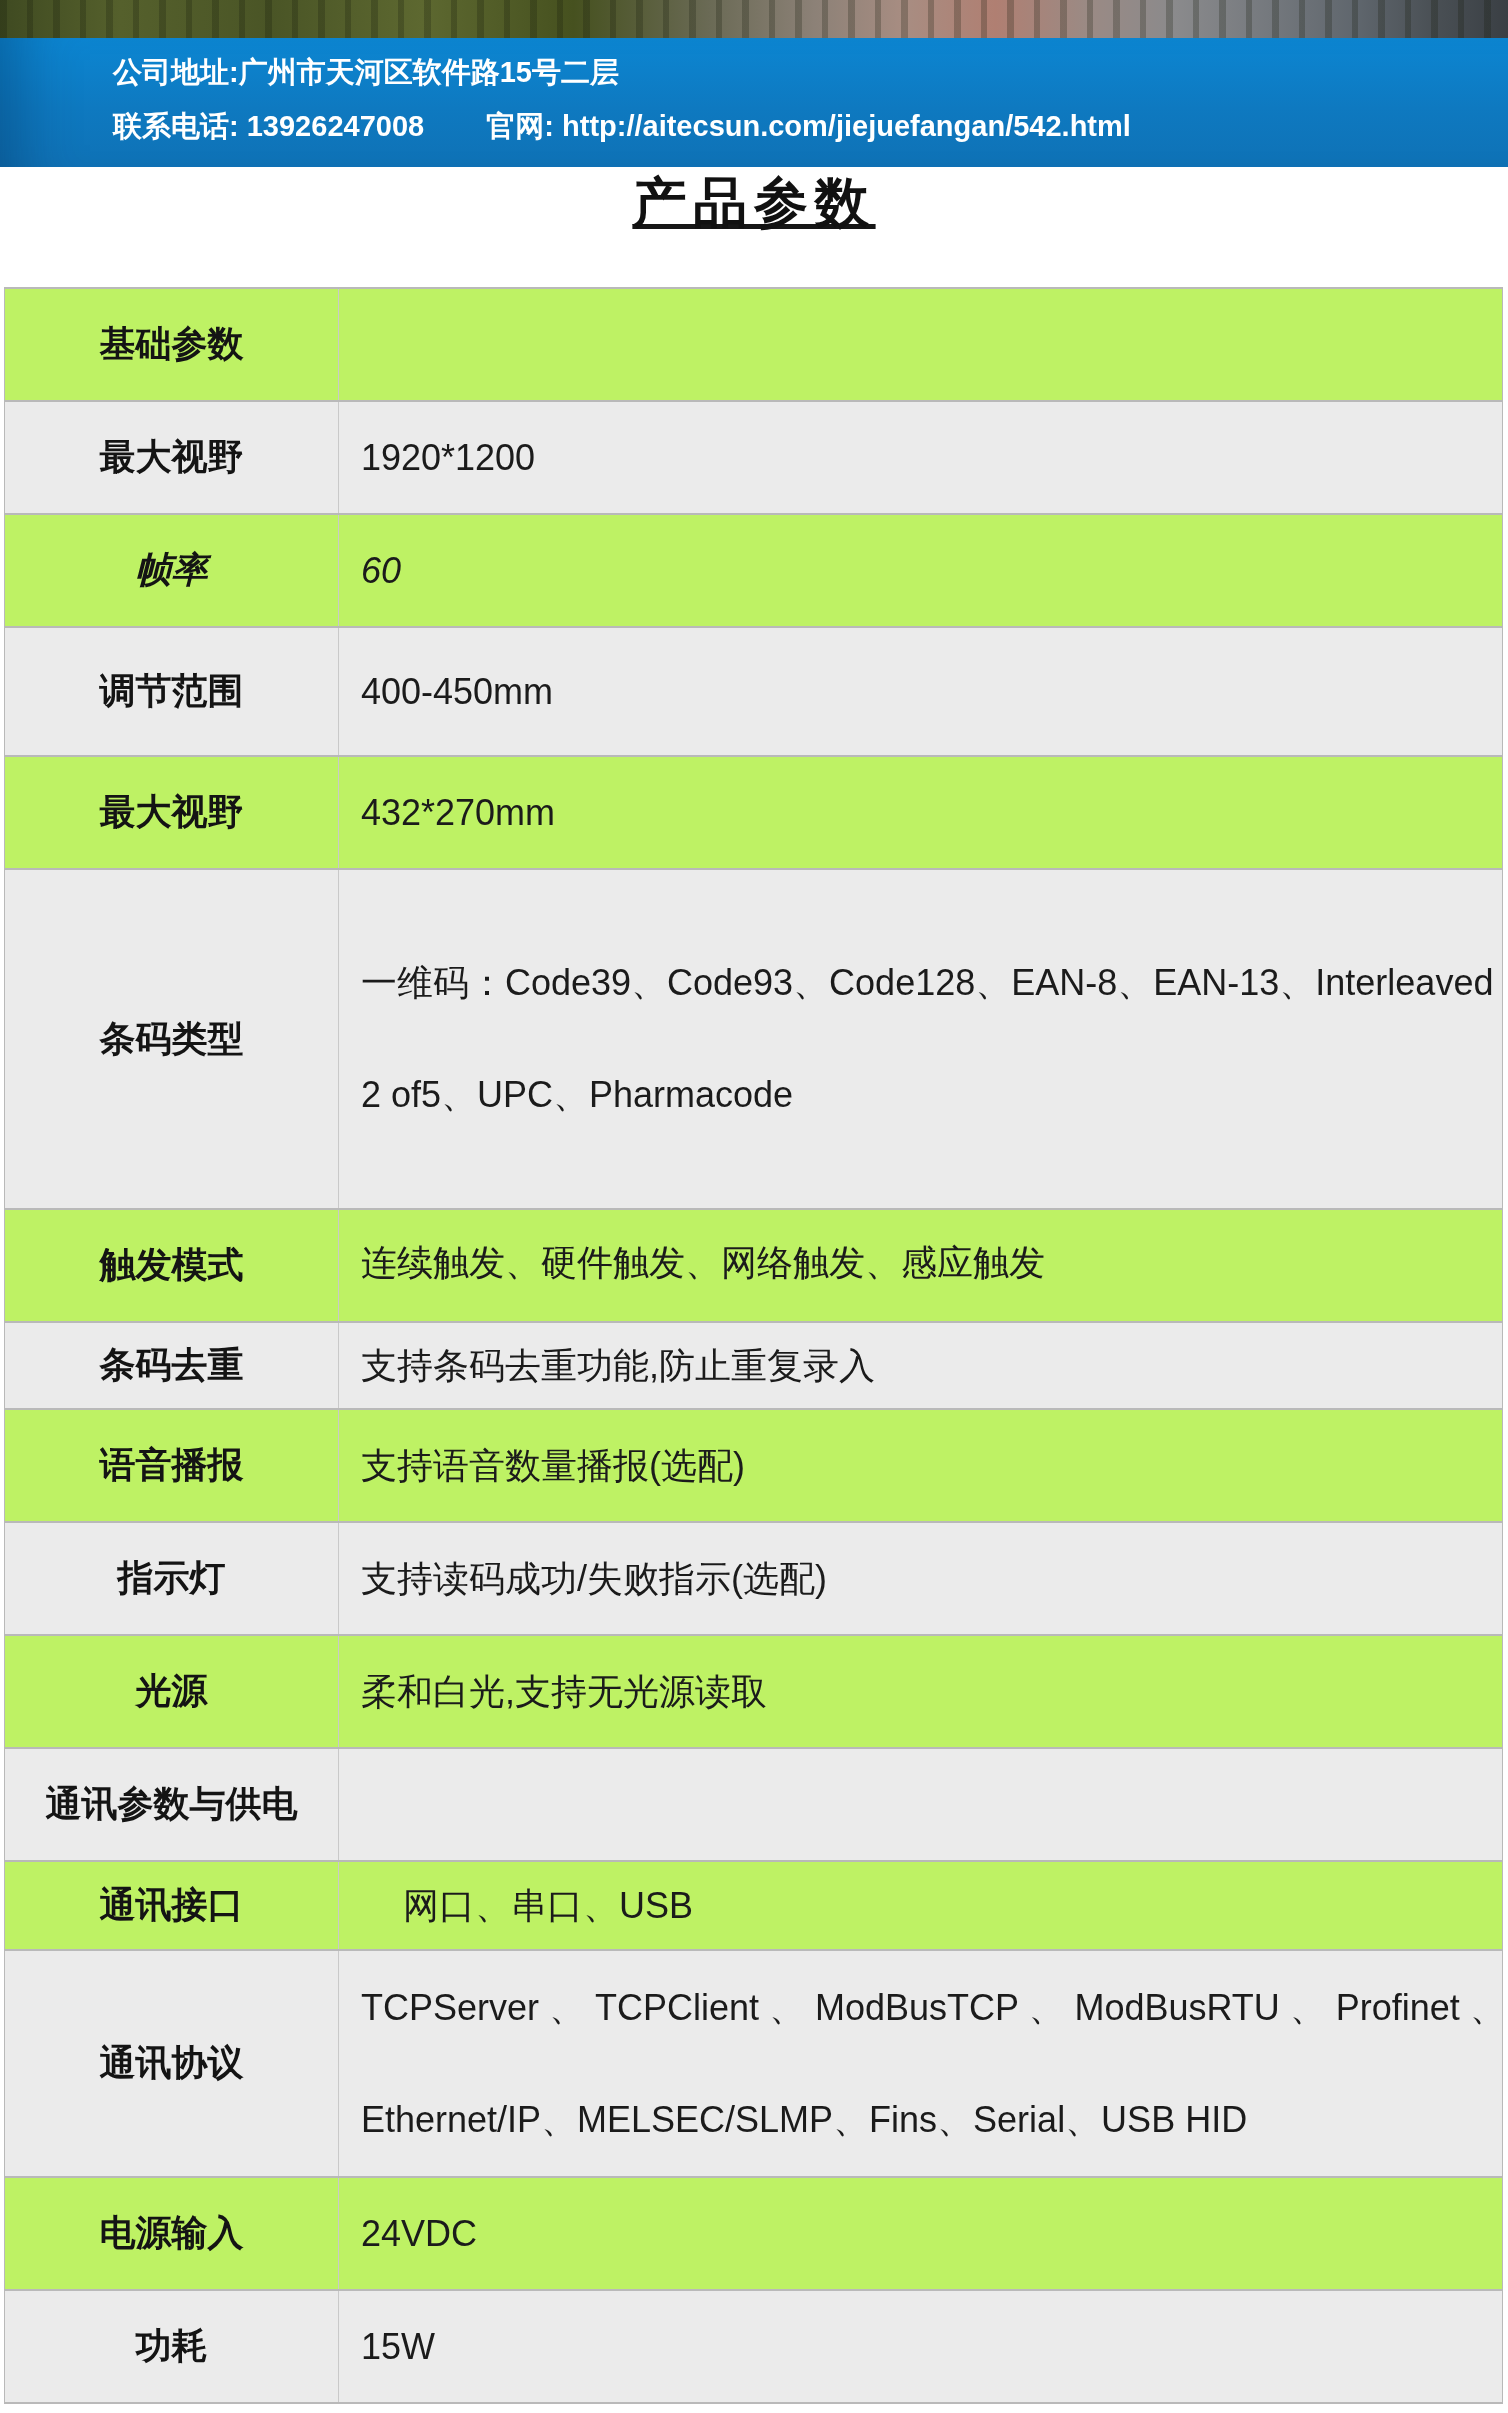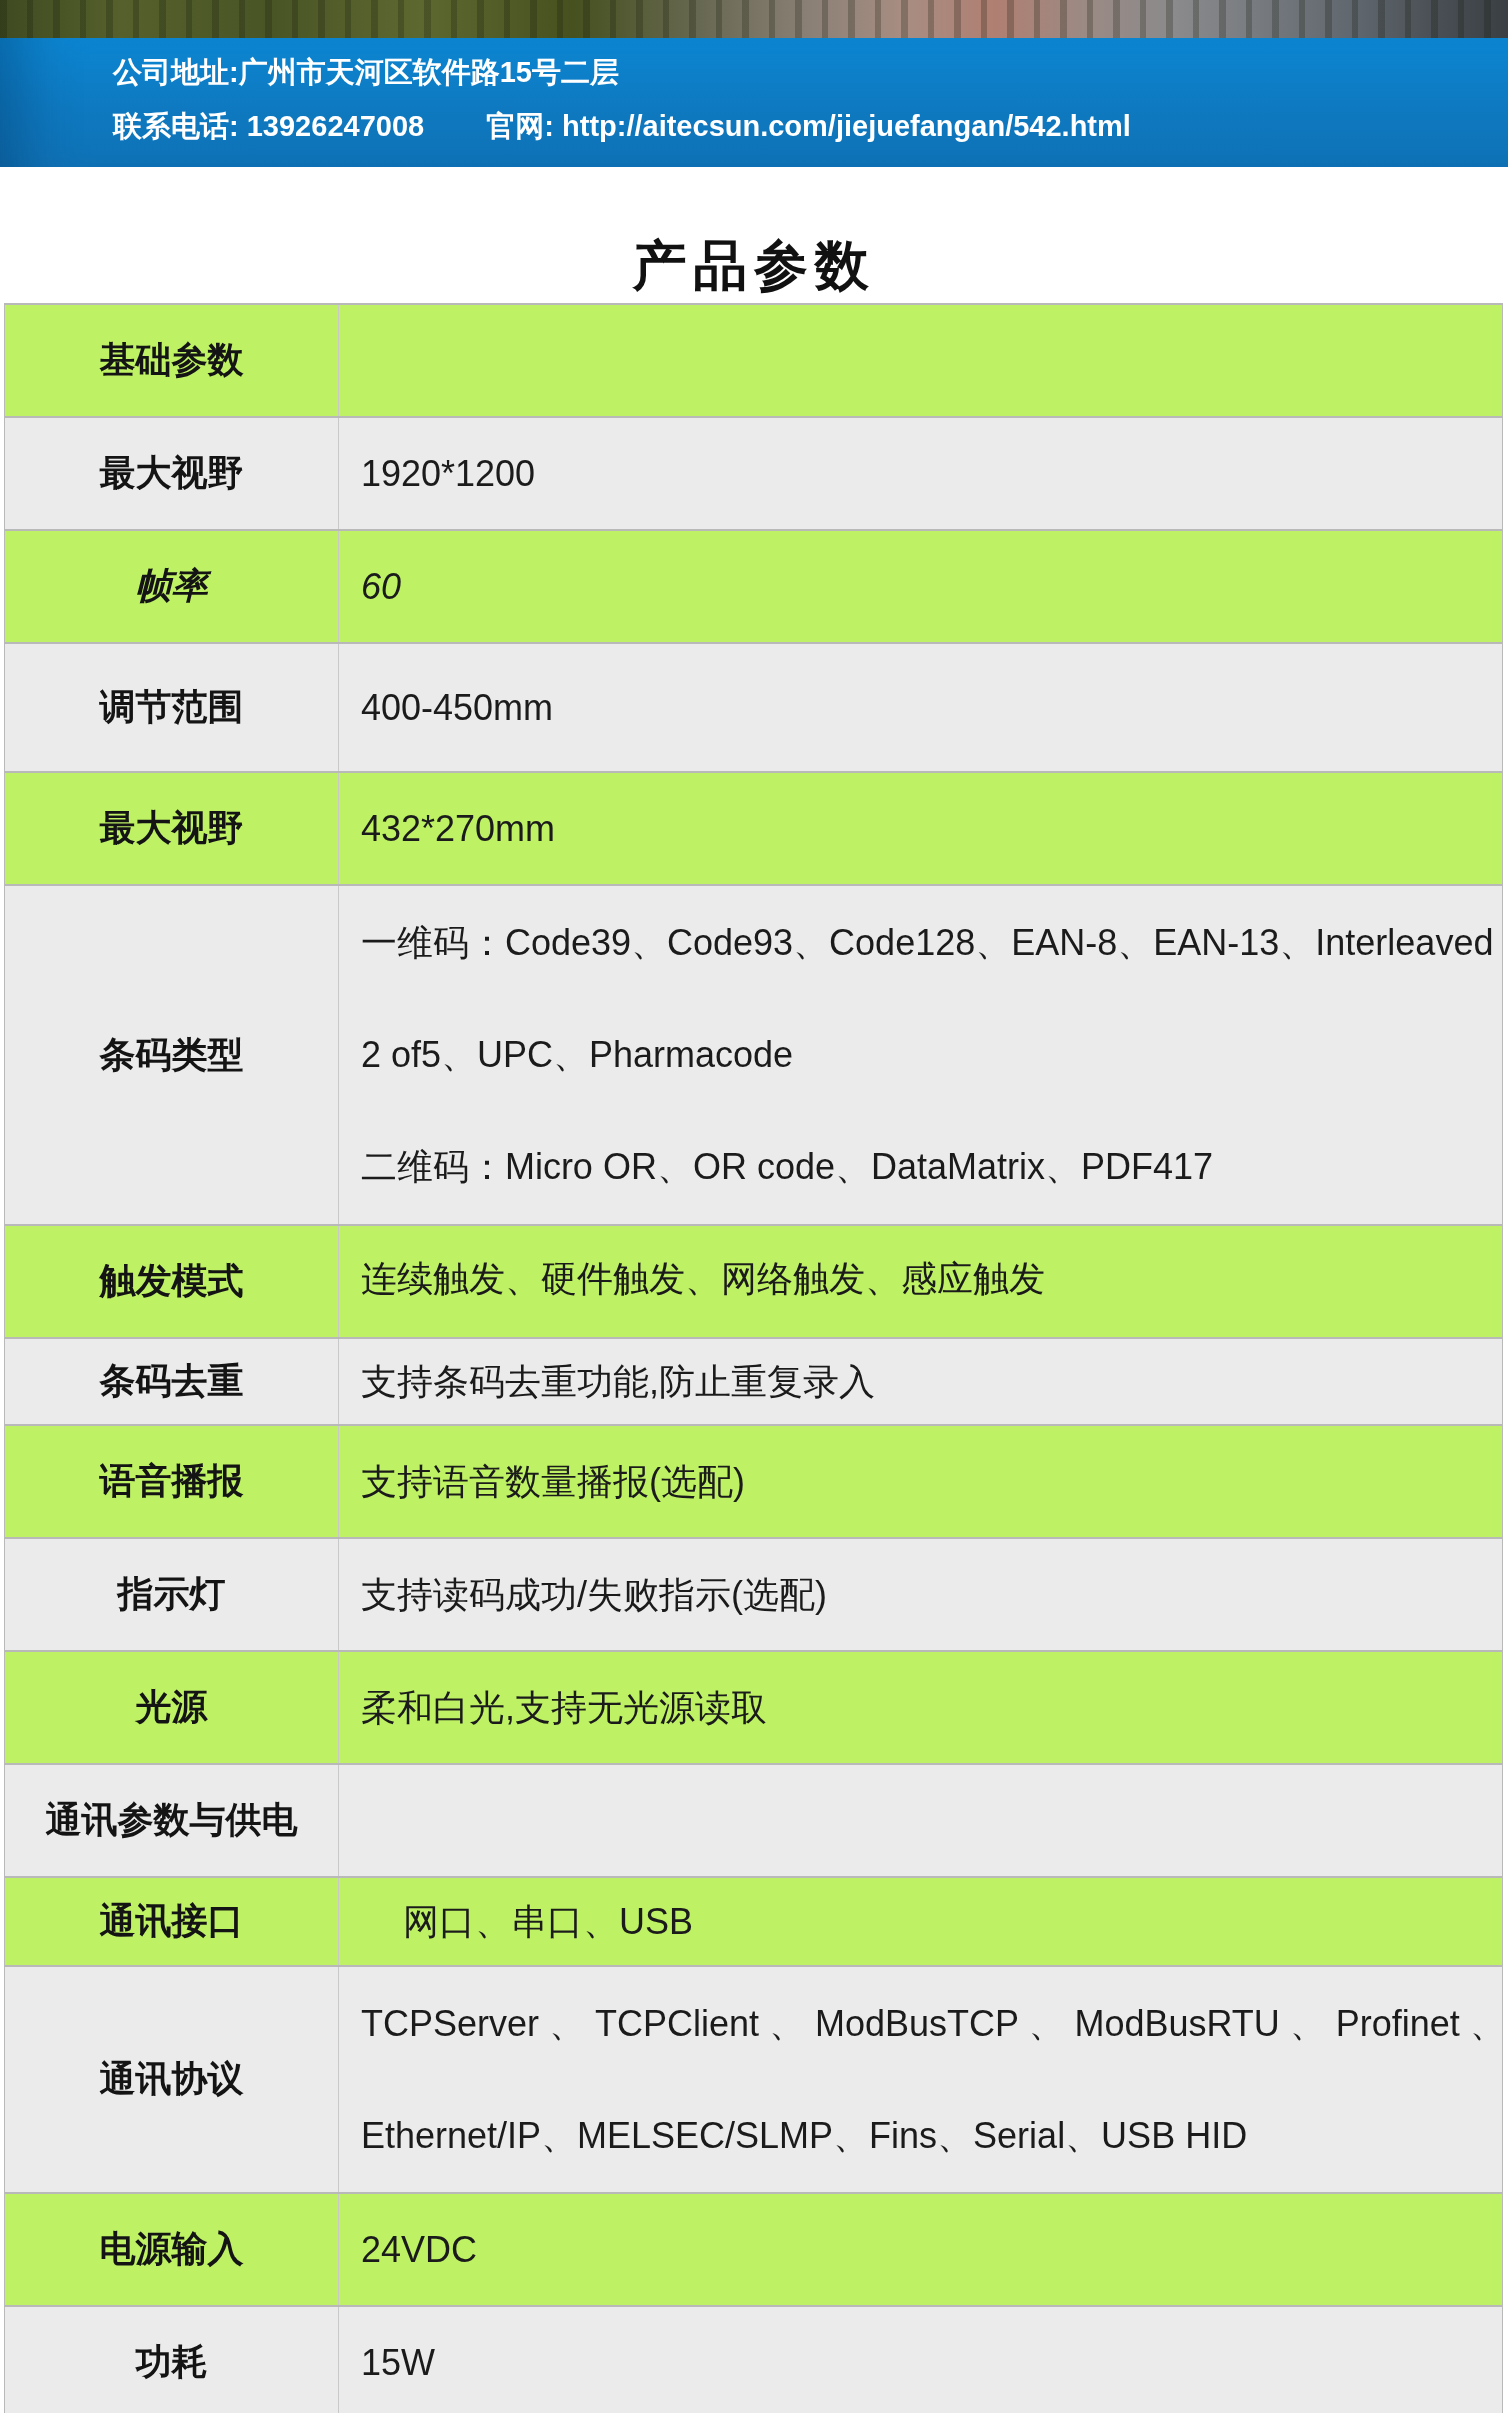--- a/index.html
+++ b/index.html
@@ -22,21 +22,21 @@
     height:129px; width:100%;
     background:linear-gradient(180deg, var(--accent-top) 0%, #0e79c0 55%, var(--accent-bottom) 100%);
     box-shadow:inset 68px 0 58px -48px rgba(0,40,80,.35);
     display:flex; flex-direction:column; justify-content:center;
     padding:0 48px 6.8px 113px; gap:14.5px;
   }
   .banner-line { color:var(--banner-text); font-size:29px; font-weight:bold; line-height:40px; white-space:nowrap; }
   .banner-line .sep { display:inline-block; width:46px; }
 
   
-  .title-wrap { height:136px; display:flex; align-items:flex-end; justify-content:center; }
+  .title-wrap { height:120px; display:flex; align-items:flex-start; justify-content:center;text-decoration:underline; }
   .page-title { font-size:54px; font-weight:600; letter-spacing:6.8px; color:#111; }
 
   
   .spec-table {
     margin:0 5.3px 0 3.9px;
     border-left:1.9px solid var(--border);
     border-right:1.9px solid var(--border);
     border-top:2.4px solid var(--border);
   }
   .row { display:flex; border-bottom:2.9px solid var(--border); background:#bef264; }
@@ -112,21 +112,20 @@
     <div class="cell value">
             <div class="vline">432*270mm</div>
           </div>
   </div>
 
   <div class="row" style="height: 340px;">
     <div class="cell label">条码类型</div>
     <div class="cell value">
             <div class="vline">一维码：Code39、Code93、Code128、EAN-8、EAN-13、Interleaved</div>
             <div class="vline">2 of5、UPC、Pharmacode</div>
-            <div class="vline">二维码：Micro OR、OR code、DataMatrix、PDF417</div>
           </div>
   </div>
 
   <div class="row" style="height: 113px; font-family: Liberation Mono, monospace;">
     <div class="cell label">触发模式</div>
     <div class="cell value">
             <div class="vline">连续触发、硬件触发、网络触发、感应触发</div>
           </div>
   </div>
 

